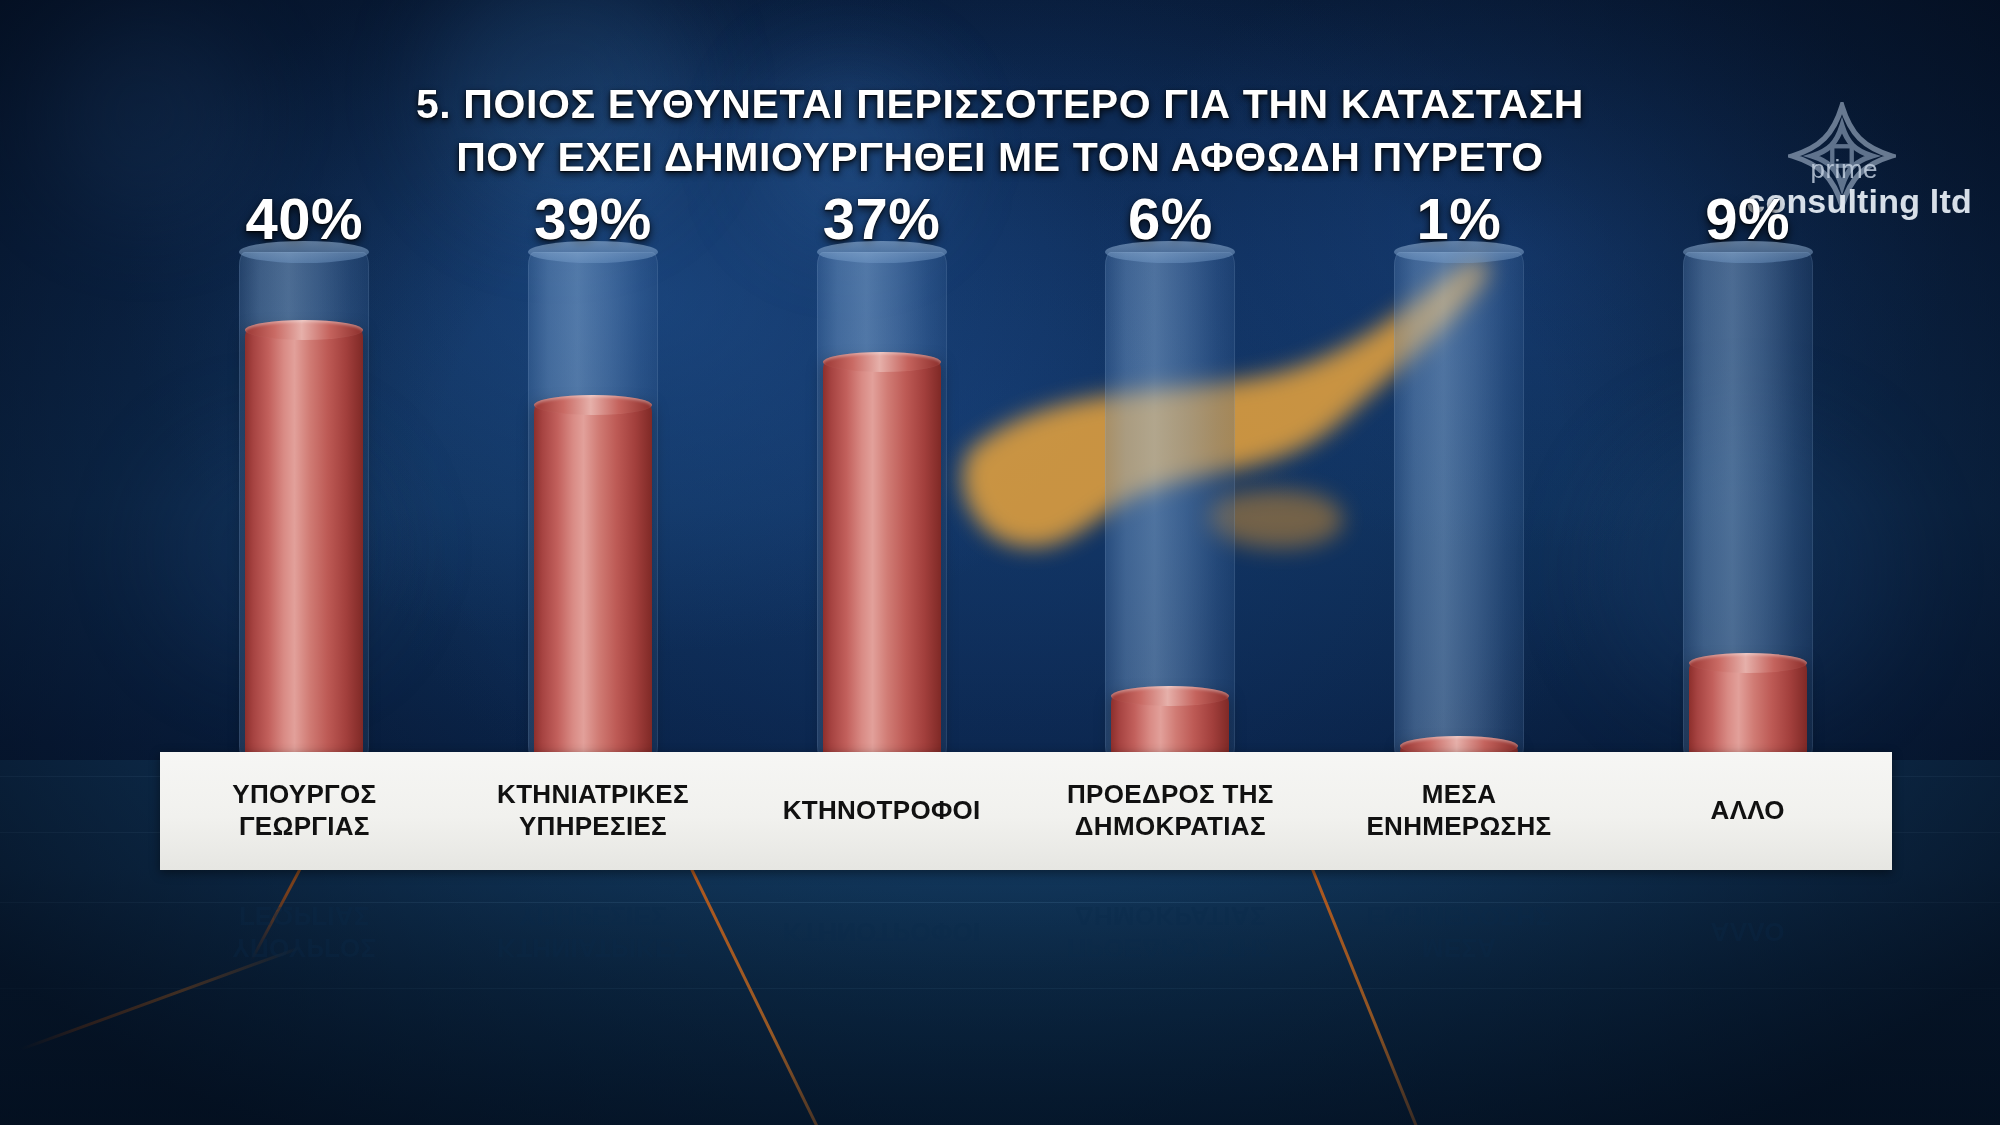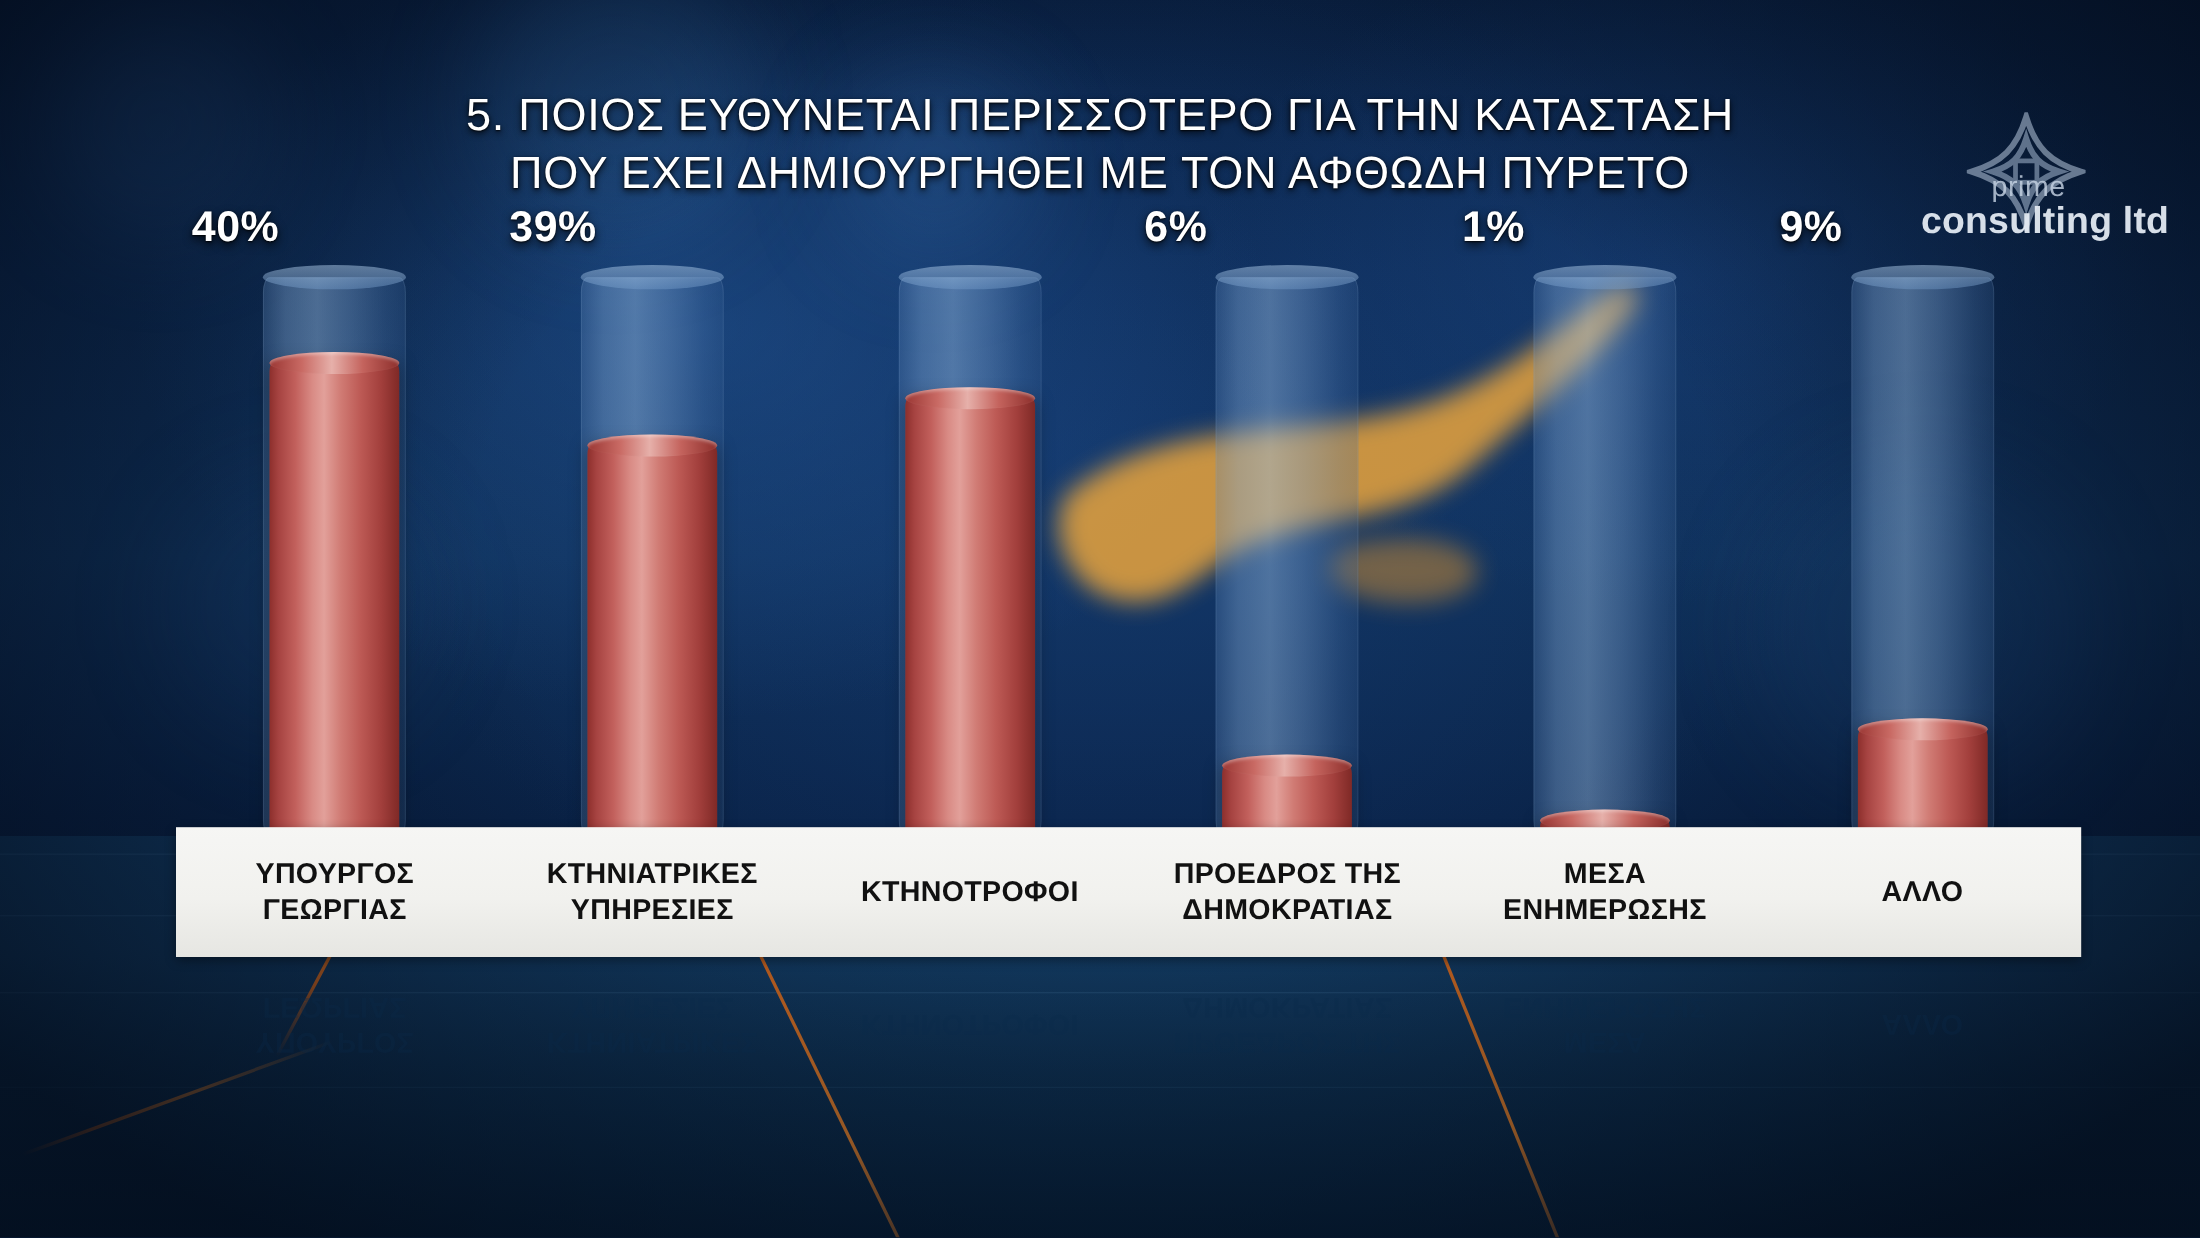--- a/index.html
+++ b/index.html
@@ -32,38 +32,38 @@
     background:linear-gradient(180deg,#123a62 0%, #12395f 30%, #0d2d4c 62%, #08223c 100%);
     overflow:hidden;
   }
   .floor-line { position:absolute; left:0; width:2000px; height:1px; background:rgba(120,175,220,.16); }
   .diag { position:absolute; height:3px; background:linear-gradient(90deg,rgba(214,104,34,0) 0%,#c8631f 22%,#e0802c 55%,rgba(214,104,34,0) 100%);
           transform-origin:0 0; }
 
   
   .title {
     position:absolute; left:0; top:78px; width:2000px; text-align:center;
-    color:#ffffff; font-weight:400; font-size:41px; line-height:1.30;
+    color:#ffffff; font-weight:700; font-size:41px; line-height:1.30;
     letter-spacing:.6px;
     text-shadow:0 3px 7px rgba(0,0,0,.85), 0 1px 2px rgba(0,0,0,.9);
   }
   .title .l2 { display:block; }
 
   
   .logo { position:absolute; right:26px; top:120px; width:250px; height:105px; }
   .logo-mark { position:absolute; right:78px; top:-18px; width:108px; height:108px; opacity:.58; }
   .logo-t1 { position:absolute; right:96px; top:34px; font-size:26px; color:#c9d6e6; opacity:.80; letter-spacing:.5px; }
   .logo-t2 { position:absolute; right:2px; top:62px; font-size:34px; color:#e7eef6; opacity:.93; font-weight:600; letter-spacing:.2px; }
 
   
   #chart { position:absolute; left:0; top:0; width:2000px; height:1125px; }
 
   .pct {
-    position:absolute; width:100%; text-align:left;
-    color:#fff; font-weight:700; font-size:39px; letter-spacing:.5px;
+    position:absolute; width:100%; text-align:center;
+    color:#fff; font-weight:700; font-size:58px; letter-spacing:.5px;
     text-shadow:0 4px 9px rgba(0,0,0,.8), 0 1px 2px rgba(0,0,0,.9);
   }
 
   
   .glass {
     position:absolute; border-radius:6px/14px;
     background:linear-gradient(90deg,
       rgba(92,134,186,.30) 0%, rgba(128,168,214,.42) 16%,
       rgba(150,188,229,.46) 38%, rgba(120,160,208,.40) 62%,
       rgba(80,122,176,.30) 86%, rgba(60,100,152,.26) 100%);
@@ -166,20 +166,21 @@
     <div class="logo-t2">consulting ltd</div>
   </div>
 
   <div id="chart">
       <div class="pct" style="left: 174.333px; top: 185px; width: 260px;">40%</div>
       <div class="glass" style="left: 239.333px; top: 252px; width: 130px; height: 508px;"></div>
       <div class="bar" style="left: 245.333px; top: 330px; width: 118px; height: 430px;"></div>
       <div class="pct" style="left: 463px; top: 185px; width: 260px;">39%</div>
       <div class="glass" style="left: 528px; top: 252px; width: 130px; height: 508px;"></div>
       <div class="bar" style="left: 534px; top: 405.25px; width: 118px; height: 354.75px;"></div>
+      <div class="pct" style="left: 751.667px; top: 185px; width: 260px;">37%</div>
       <div class="glass" style="left: 816.667px; top: 252px; width: 130px; height: 508px;"></div>
       <div class="bar" style="left: 822.667px; top: 362.25px; width: 118px; height: 397.75px;"></div>
       <div class="pct" style="left: 1040.33px; top: 185px; width: 260px;">6%</div>
       <div class="glass" style="left: 1105.33px; top: 252px; width: 130px; height: 508px;"></div>
       <div class="bar" style="left: 1111.33px; top: 695.5px; width: 118px; height: 64.5px;"></div>
       <div class="pct" style="left: 1329px; top: 185px; width: 260px;">1%</div>
       <div class="glass" style="left: 1394px; top: 252px; width: 130px; height: 508px;"></div>
       <div class="bar" style="left: 1400px; top: 746px; width: 118px; height: 14px;"></div>
       <div class="pct" style="left: 1617.67px; top: 185px; width: 260px;">9%</div>
       <div class="glass" style="left: 1682.67px; top: 252px; width: 130px; height: 508px;"></div>

